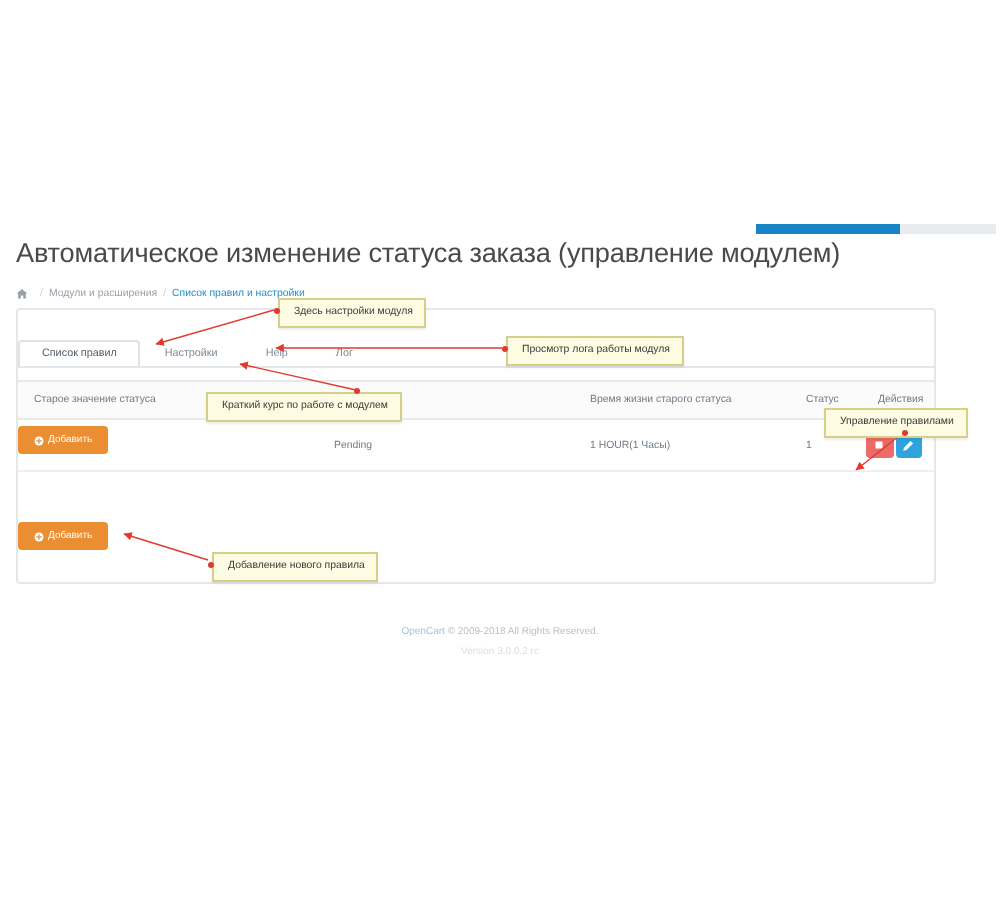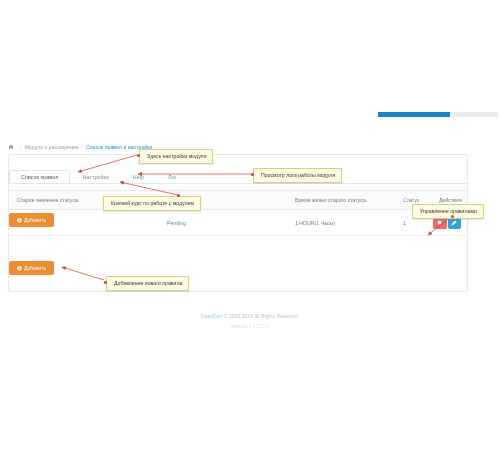--- a/index.html
+++ b/index.html
@@ -286,20 +286,21 @@
 </style>
 </head>
 <body>
 
 <div id="page">
 
   <div class="top-bar-wrap">
     <div class="top-bar-fill"></div>
   </div>
 
+  <div class="page-title">Автоматическое изменение статуса заказа (управление модулем)</div>
 
   <div class="breadcrumb">
     <span class="home-icon">
       <svg width="6" height="6" viewBox="0 0 12 12" fill="#9aa1a8">
         <path d="M6 1 L11.3 5.6 L9.9 5.6 L9.9 10.6 L7.2 10.6 L7.2 7.4 L4.8 7.4 L4.8 10.6 L2.1 10.6 L2.1 5.6 L0.7 5.6 Z"></path>
       </svg>
     </span>
     <span class="sep">/</span>
     <span class="crumb-muted">Модули и расширения</span>
     <span class="sep">/</span>

